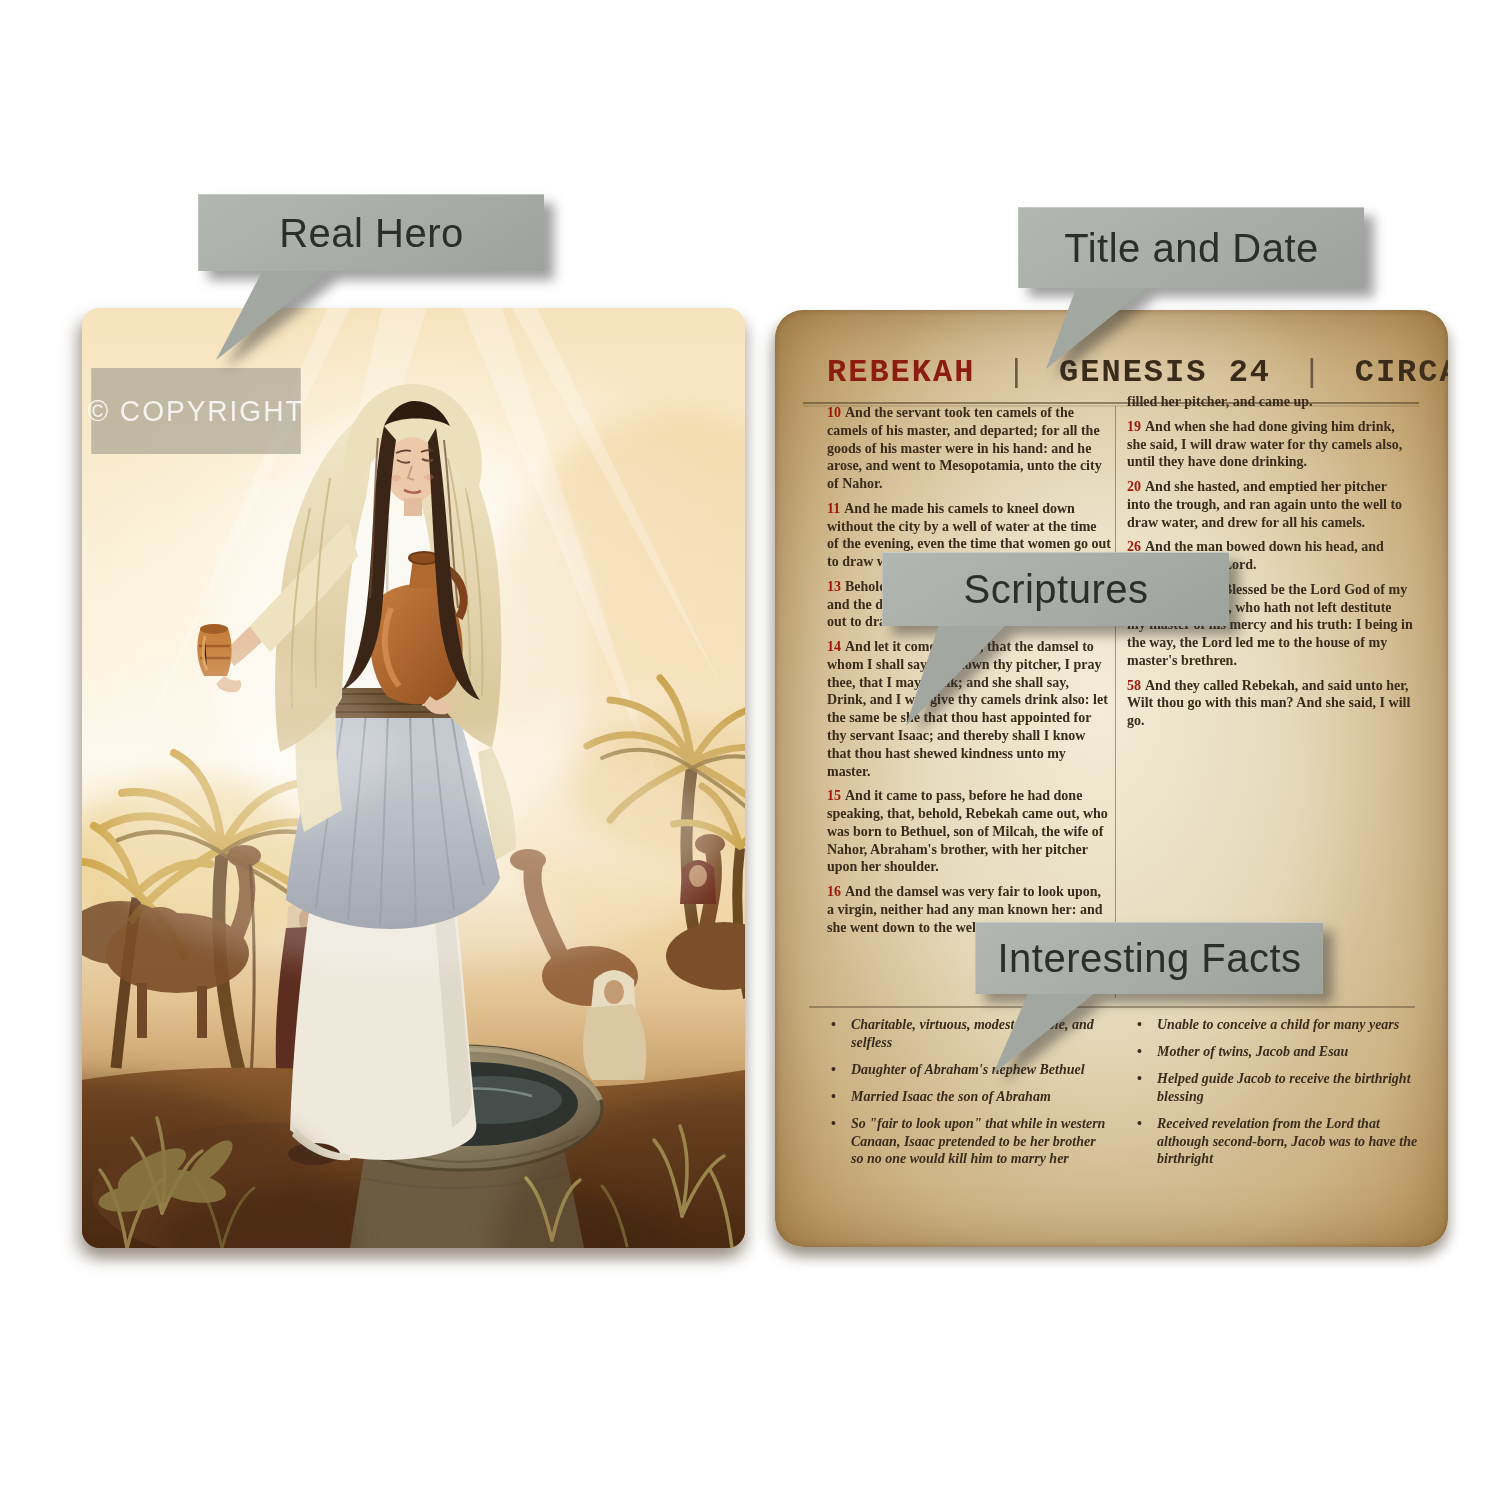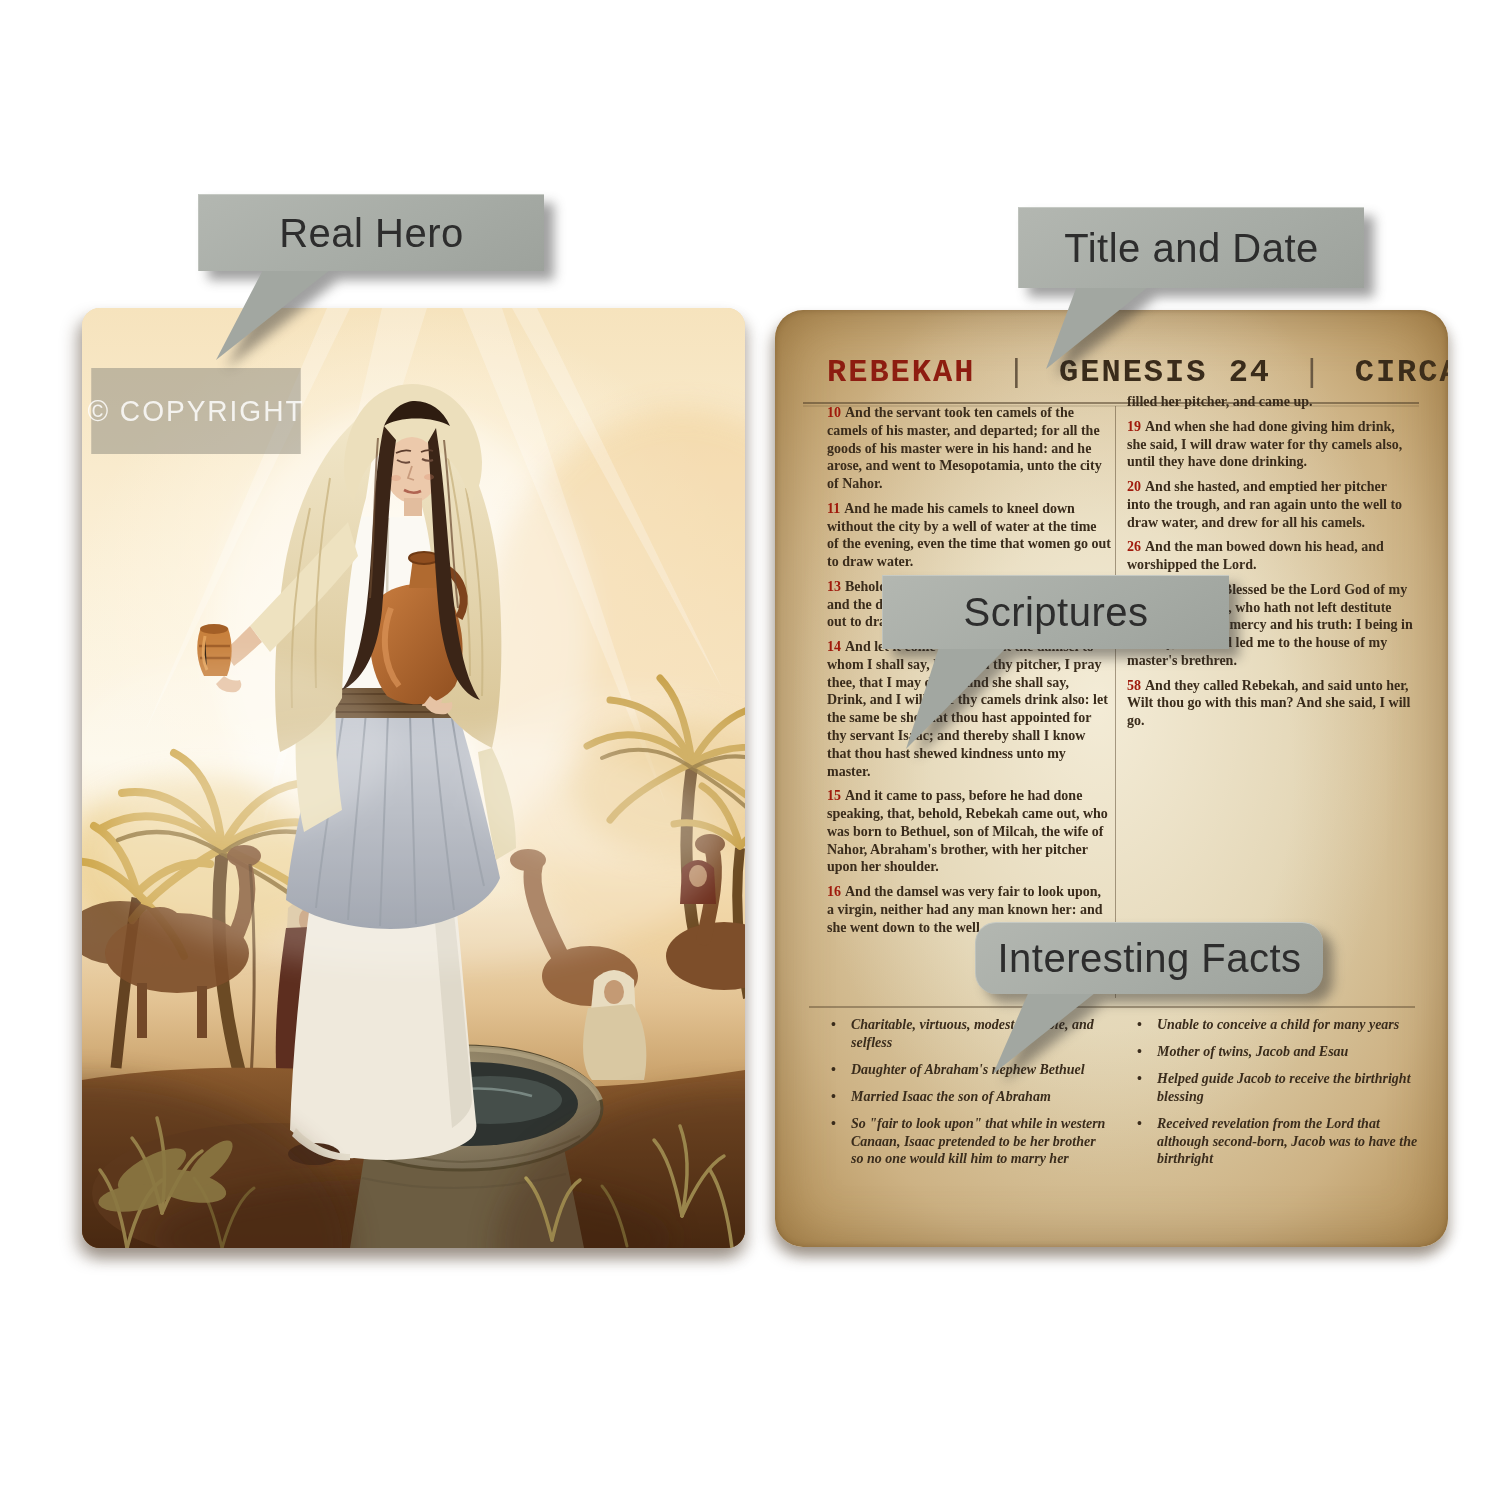--- a/index.html
+++ b/index.html
@@ -399,25 +399,25 @@
   <div class="callout-box" style="width:345px;height:76px;">Real Hero</div>
 </div>
 
 <div class="callout" style="left:1018px;top:195px;width:345px;height:165px;">
   <svg width="345" height="165" viewBox="0 0 345 165">
     <polygon points="60,76 135,76 28,162" fill="#a2a7a1"></polygon>
   </svg>
   <div class="callout-box" style="width:345px;height:80px;">Title and Date</div>
 </div>
 
-<div class="callout" style="left:882px;top:563px;width:346px;height:175px;">
+<div class="callout" style="left:882px;top:540px;width:346px;height:175px;">
   <svg width="346" height="175" viewBox="0 0 346 175">
     <polygon points="58,69 128,69 24,174" fill="#a2a7a1"></polygon>
   </svg>
   <div class="callout-box" style="width:346px;height:73px;">Scriptures</div>
 </div>
 
 <div class="callout" style="left:975px;top:910px;width:347px;height:155px;">
   <svg width="347" height="155" viewBox="0 0 347 155">
     <polygon points="55,67 125,67 18,152" fill="#a2a7a1"></polygon>
   </svg>
-  <div class="callout-box" style="width:347px;height:71px;border-radius:21px;">Interesting Facts</div>
+  <div class="callout-box" style="width:347px;height:71px;">Interesting Facts</div>
 </div>
 
 </body></html>

